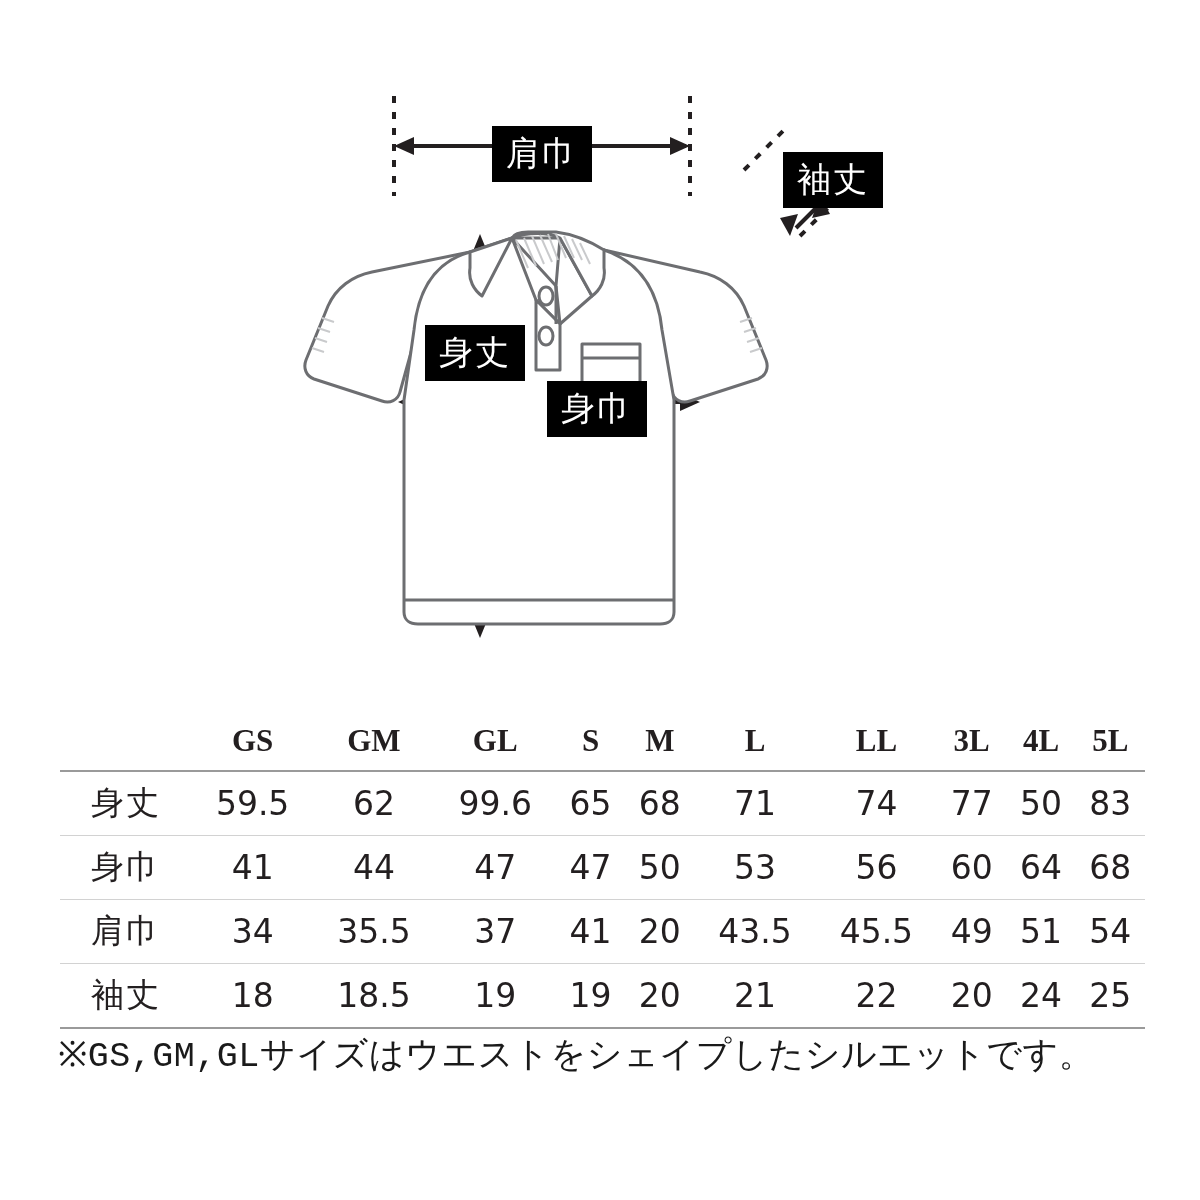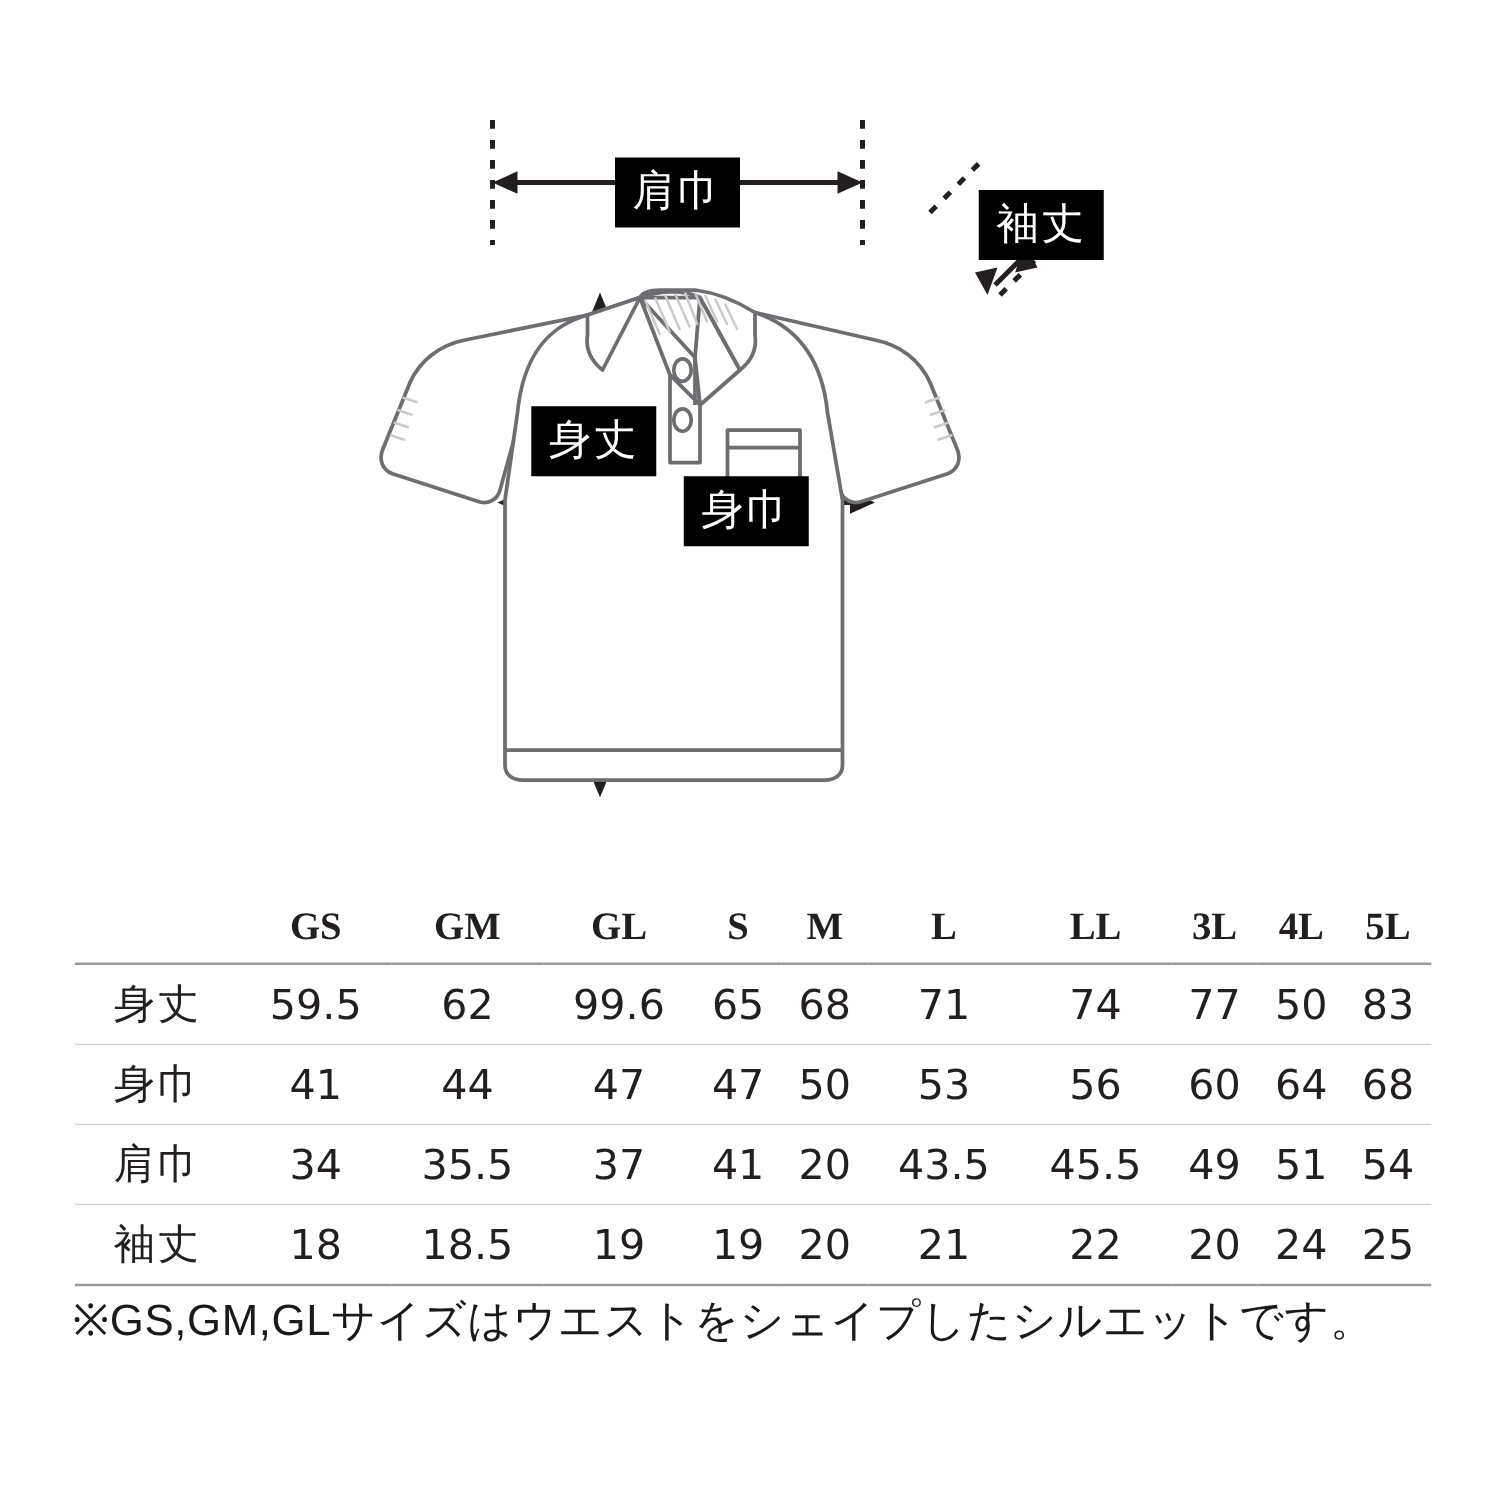--- a/index.html
+++ b/index.html
@@ -96,21 +96,21 @@
   #notes {
     position: absolute;
     left: 58px;
     top: 1030px;
     width: 1100px;
   }
   .note {
     font-size: 35px;
     line-height: 1.55;
     color: #1a1a1a;
-    font-family: Liberation Sans, sans-serif;
+    font-family: Liberation Mono, monospace;
     letter-spacing: 0.5px;
     white-space: nowrap;
   }
 </style>
 </head>
 <body>
 
 <div id="diagram">
 
   <svg width="1200" height="700" viewBox="0 0 1200 700">

